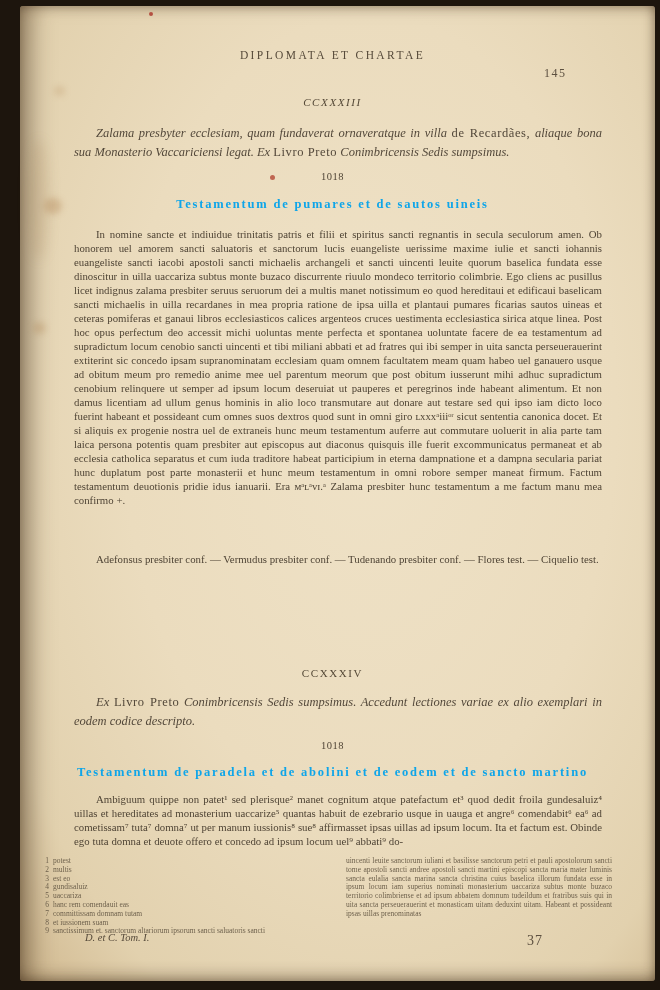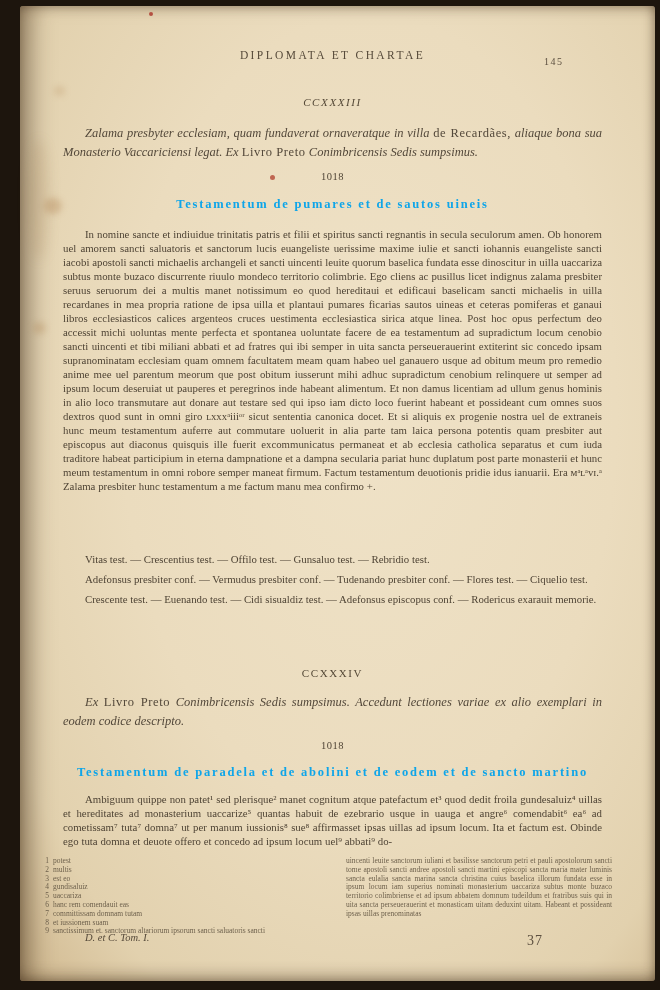--- a/index.html
+++ b/index.html
@@ -14,23 +14,23 @@
     box-shadow:
       inset 20px 0 26px -12px rgba(58,38,18,.55),
       inset -7px 0 12px -6px rgba(58,38,18,.38),
       inset 0 -10px 16px -8px rgba(58,38,18,.45),
       inset 0 7px 12px -6px rgba(58,38,18,.32);
     border-radius:3px;
   }
   .stain{position:absolute;border-radius:50%;pointer-events:none;}
   .blk{position:absolute;color:#4f4435;}
   .center{text-align:center;left:63px;right:58px;}
-  .just{text-align:justify;left:63px;right:58px;}
+  .just{text-align:justify;left:74px;right:58px;}
   .title{font-size:11.5px;letter-spacing:2.4px;color:#564a3a;}
-  .pagenum{font-size:10px;letter-spacing:1.5px;color:#5d5040;}
+  .pagenum{font-size:12px;letter-spacing:1.5px;color:#5d5040;margin-top:10px;}
   .chnum{font-size:11px;letter-spacing:1.6px;color:#554937;}
   .summary{font-style:italic;font-size:12.5px;line-height:19px;text-indent:22px;color:#53483a;}
   .rm{font-style:normal;letter-spacing:.6px;}
   .year{font-size:10.5px;letter-spacing:.5px;}
   .heading{font-weight:bold;font-size:12.5px;letter-spacing:1.8px;color:#0ea5e9;}
   .bodytxt{font-size:10.8px;line-height:14px;text-indent:22px;word-spacing:.1px;overflow:hidden;}
   .witness p{margin:0 0 0 0;text-indent:22px;font-size:10.8px;line-height:14.2px;}
   .witness p + p{margin-top:6px;}
   .footnotes{display:flex;font-size:7.5px;line-height:8.8px;color:#6c5f4b;}
   .fncol-l{width:292px;flex:none;}
@@ -58,23 +58,21 @@
 <div class="blk center chnum" style="top:96px;font-style:italic;">CCXXXIII</div>
 
 <div class="blk just summary" style="top:124px;"><span>Zalama presbyter ecclesiam, quam fundaverat ornaveratque in villa </span><span class="rm">de Recardães,</span><span> aliaque bona sua Monasterio Vaccariciensi legat. Ex </span><span class="rm">Livro Preto</span><span> Conimbricensis Sedis sumpsimus.</span></div>
 
 <div class="blk center year" style="top:171px;">1018</div>
 <div class="blk center heading" style="top:197px;">Testamentum de pumares et de sautos uineis</div>
 
 <div class="blk just bodytxt" style="top:227px;height:322px;">In nomine sancte et indiuidue trinitatis patris et filii et spiritus sancti regnantis in secula seculorum amen. Ob honorem uel amorem sancti saluatoris et sanctorum lucis euangeliste uerissime maxime iulie et sancti iohannis euangeliste sancti iacobi apostoli sancti michaelis archangeli et sancti uincenti leuite quorum baselica fundata esse dinoscitur in uilla uaccariza subtus monte buzaco discurrente riuulo mondeco territorio colimbrie. Ego cliens ac pusillus licet indignus zalama presbiter seruus seruorum dei a multis manet notissimum eo quod hereditaui et edificaui baselicam sancti michaelis in uilla recardanes in mea propria ratione de ipsa uilla et plantaui pumares ficarias sautos uineas et ceteras pomiferas et ganaui libros ecclesiasticos calices argenteos cruces uestimenta ecclesiastica sirica atque linea. Post hoc opus perfectum deo accessit michi uoluntas mente perfecta et spontanea uoluntate facere de ea testamentum ad supradictum locum cenobio sancti uincenti et tibi miliani abbati et ad fratres qui ibi semper in uita sancta perseuerauerint extiterint sic concedo ipsam supranominatam ecclesiam quam omnem facultatem meam quam habeo uel ganauero usque ad obitum meum pro remedio anime mee uel parentum meorum que post obitum iusserunt mihi adhuc supradictum cenobium relinquere ut semper ad ipsum locum deseruiat ut pauperes et peregrinos inde habeant alimentum. Et non damus licentiam ad ullum genus hominis in alio loco transmutare aut donare aut testare sed qui ipso iam dicto loco fuerint habeant et possideant cum omnes suos dextros quod sunt in omni giro ʟxxxᵃiiiᵒʳ sicut sententia canonica docet. Et si aliquis ex progenie nostra uel de extraneis hunc meum testamentum auferre aut commutare uoluerit in alia parte tam laica persona potentis quam presbiter aut episcopus aut diaconus quisquis ille fuerit excommunicatus permaneat et ab ecclesia catholica separatus et cum iuda traditore habeat participium in eterna dampnatione et a dampna secularia pariat hunc duplatum post parte monasterii et hunc meum testamentum in omni robore semper maneat firmum. Factum testamentum deuotionis pridie idus ianuarii. Era ᴍᵃʟᵃᴠɪ.ᵃ Zalama presbiter hunc testamentum a me factum manu mea confirmo +.</div>
 
 <div class="blk just witness" style="top:552px;">
-  <p>Vitas test. — Crescentius test. — Offilo test. — Gunsaluo test. — Rebridio test.</p>
   <p>Adefonsus presbiter conf. — Vermudus presbiter conf. — Tudenando presbiter conf. — Flores test. — Ciquelio test.</p>
-  <p>Crescente test. — Euenando test. — Cidi sisualdiz test. — Adefonsus episcopus conf. — Rodericus exarauit memorie.</p>
 </div>
 
 <div class="blk center chnum" style="top:667px;">CCXXXIV</div>
 
 <div class="blk just summary" style="top:693px;"><span>Ex </span><span class="rm">Livro Preto</span><span> Conimbricensis Sedis sumpsimus. Accedunt lectiones variae ex alio exemplari in eodem codice descripto.</span></div>
 
 <div class="blk center year" style="top:740px;">1018</div>
 <div class="blk center heading" style="top:765px;">Testamentum de paradela et de abolini et de eodem et de sancto martino</div>
 
 <div class="blk just bodytxt" style="top:792px;height:60px;">Ambiguum quippe non patet¹ sed plerisque² manet cognitum atque patefactum et³ quod dedit froila gundesaluiz⁴ uillas et hereditates ad monasterium uaccarize⁵ quantas habuit de ezebrario usque in uauga et angre⁶ comendabit⁶ ea⁶ ad cometissam⁷ tuta⁷ domna⁷ ut per manum iussionis⁸ sue⁸ affirmasset ipsas uillas ad ipsum locum. Ita et factum est. Obinde ego tuta domna et deuote offero et concedo ad ipsum locum uel⁹ abbati⁹ do-</div>

